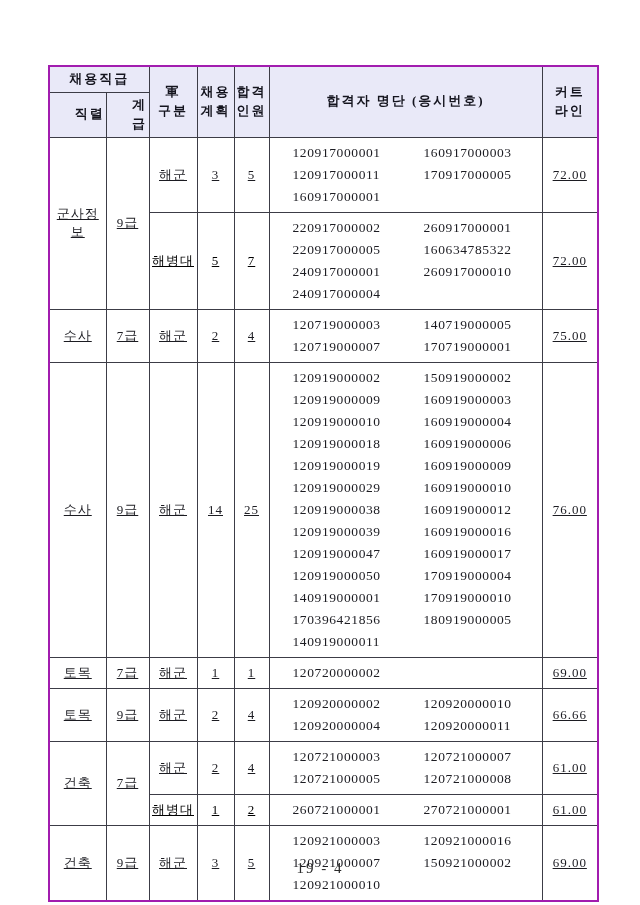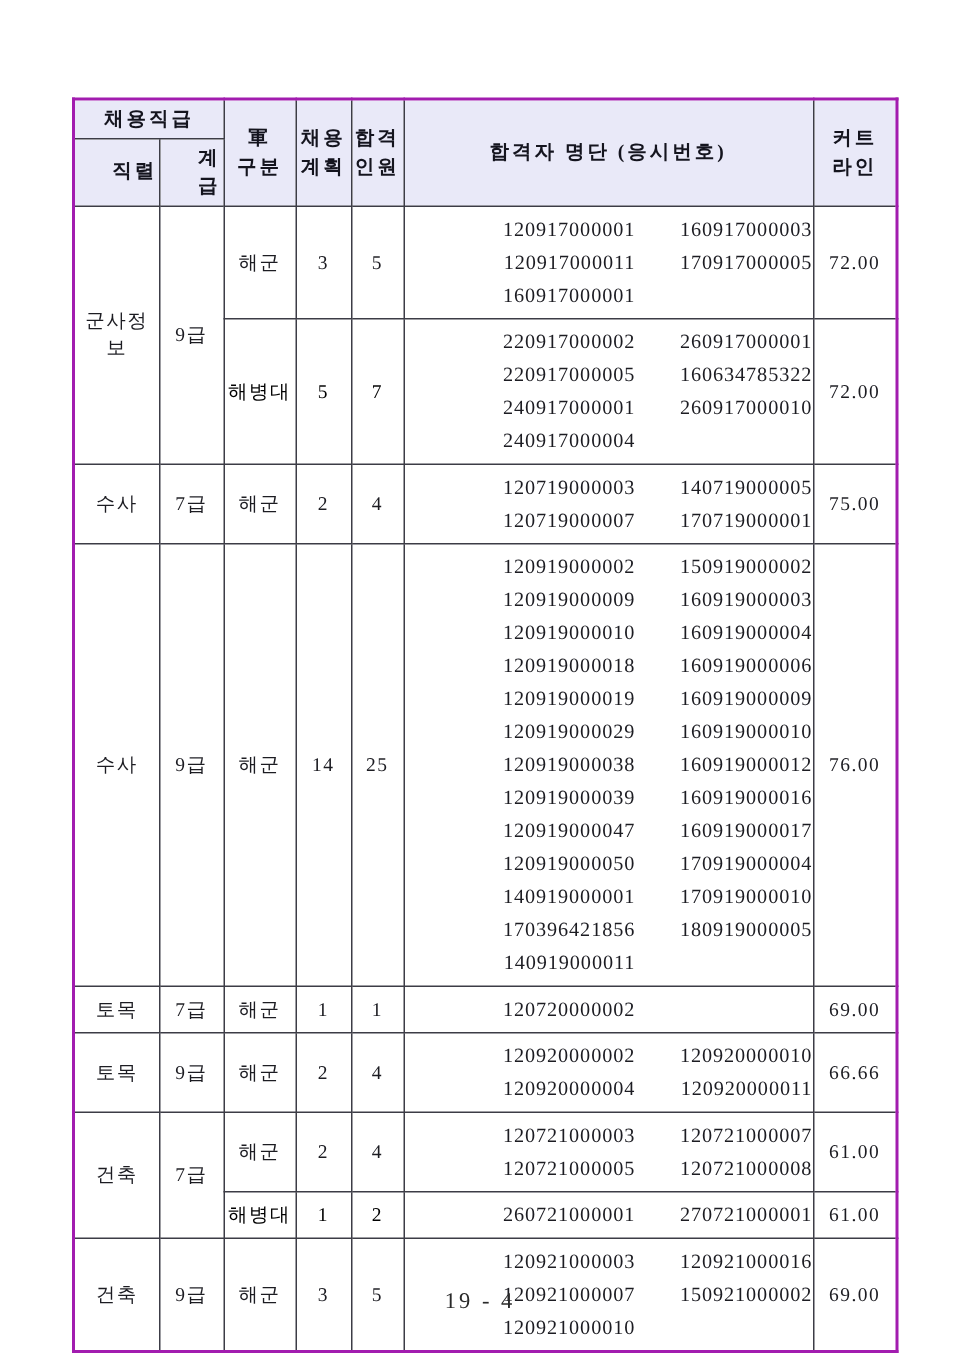--- a/index.html
+++ b/index.html
@@ -42,33 +42,33 @@
     color: #14141e;
   }
   thead tr.sub th {
     height: 22px;
     padding-left: 24px;
   }
   td.c {
     text-align: center;
     vertical-align: middle;
     letter-spacing: 1px;
+    text-decoration: underline;
   }
   td.numbers {
     padding: 4px 0 4px 23px;
     vertical-align: middle;
     background: #ffffff;
   }
   .num-line {
     display: flex;
     line-height: 22px;
     font-size: 13.5px;
     letter-spacing: 0.6px;
     white-space: nowrap;
-    text-align: right;
   }
   .num-line .n1 { width: 131px; }
   .num-line .n2 { flex: 1; }
   td.blue { color: #000000; }
   .page-footer {
     position: absolute;
     left: 0;
     right: 0;
     top: 860px;
     text-align: center;

